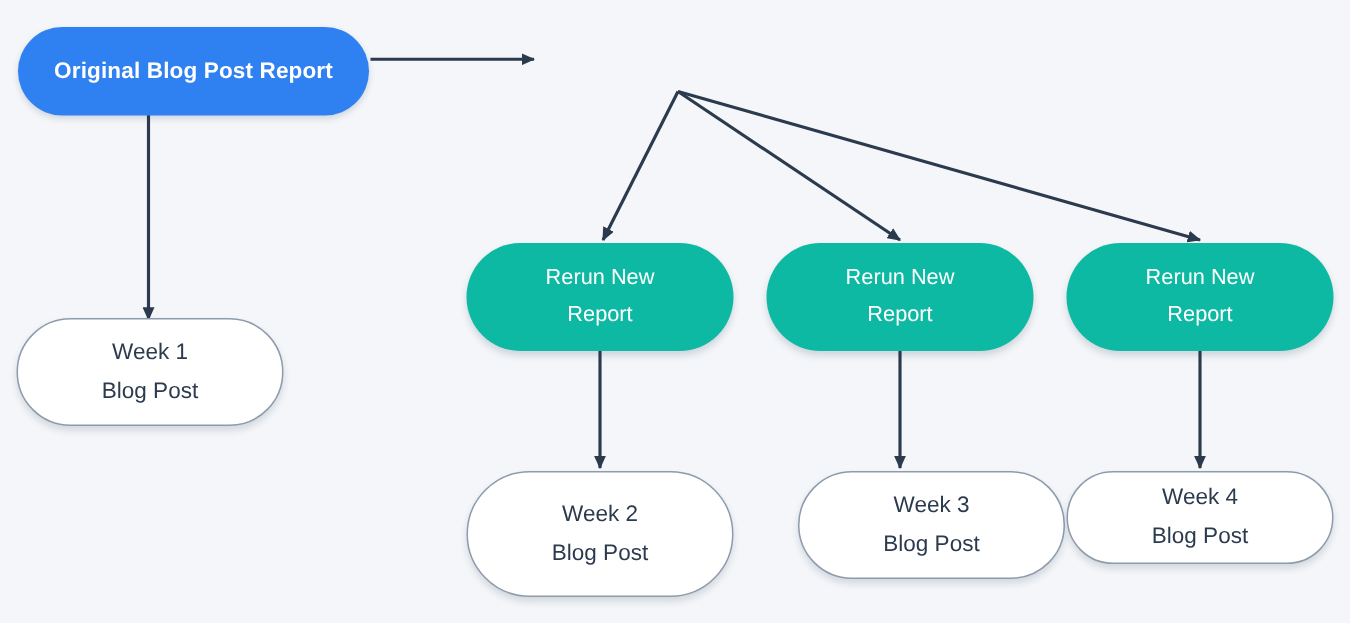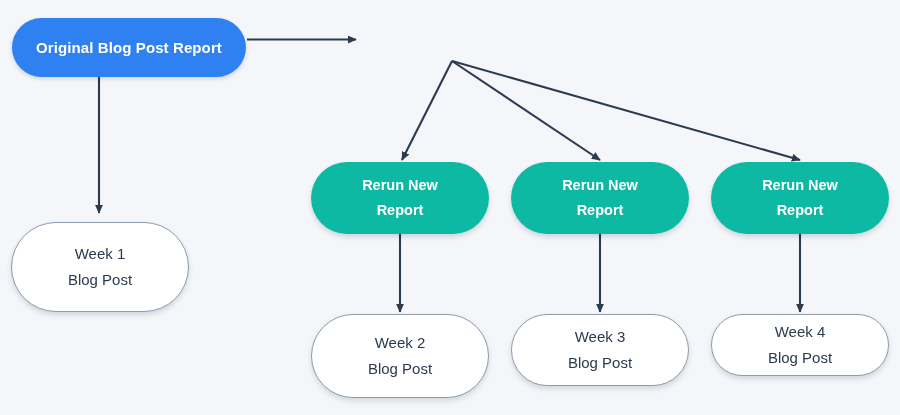--- a/index.html
+++ b/index.html
@@ -58,21 +58,21 @@
     color: #ffffff;
     font-weight: bold;
     font-size: 15px;
     letter-spacing: .1px;
     box-shadow: 0 2px 4px rgba(40,60,90,0.18);
   }
   
   .node-teal {
     background: #0db9a2;
     color: #ffffff;
-    font-weight: bold;
+    font-weight: normal;
     font-size: 14.5px;
     line-height: 1.75;
     box-shadow: 0 3px 5px rgba(40,60,90,0.18);
   }
   
   .node-white {
     background: #ffffff;
     color: #2b3a4d;
     border: 1.6px solid #8e9bac;
     font-size: 15px;
@@ -81,23 +81,23 @@
   }
 
   
   #node-original      { left: 12px;  top: 18px;  width: 234px; height: 59px; }
   #node-pick3         { left: 358px; top: 18px;  width: 206px; height: 43px; }
 
   #node-rerun-1       { left: 311px; top: 162px; width: 178px; height: 72px; }
   #node-rerun-2       { left: 511px; top: 162px; width: 178px; height: 72px; }
   #node-rerun-3       { left: 711px; top: 162px; width: 178px; height: 72px; }
 
-  #node-week1         { left: 11px;  top: 222px; width: 178px; height: 90px; text-align: center; }
+  #node-week1         { left: 11px;  top: 212px; width: 178px; height: 72px; text-align: center; }
   #node-week2         { left: 311px; top: 314px; width: 178px; height: 84px; }
-  #node-week3         { left: 511px; top: 314px; width: 178px; height: 72px; }
+  #node-week3         { left: 532px; top: 314px; width: 178px; height: 72px; }
   #node-week4         { left: 711px; top: 314px; width: 178px; height: 62px; }
 </style>
 </head>
 <body>
 
 <div id="canvas">
 
   <svg id="edge-layer" viewBox="0 0 900 415" width="900" height="415">
     <defs>
       <marker id="arrowhead" markerWidth="9" markerHeight="8" refX="8.2" refY="4" orient="auto" markerUnits="userSpaceOnUse">

